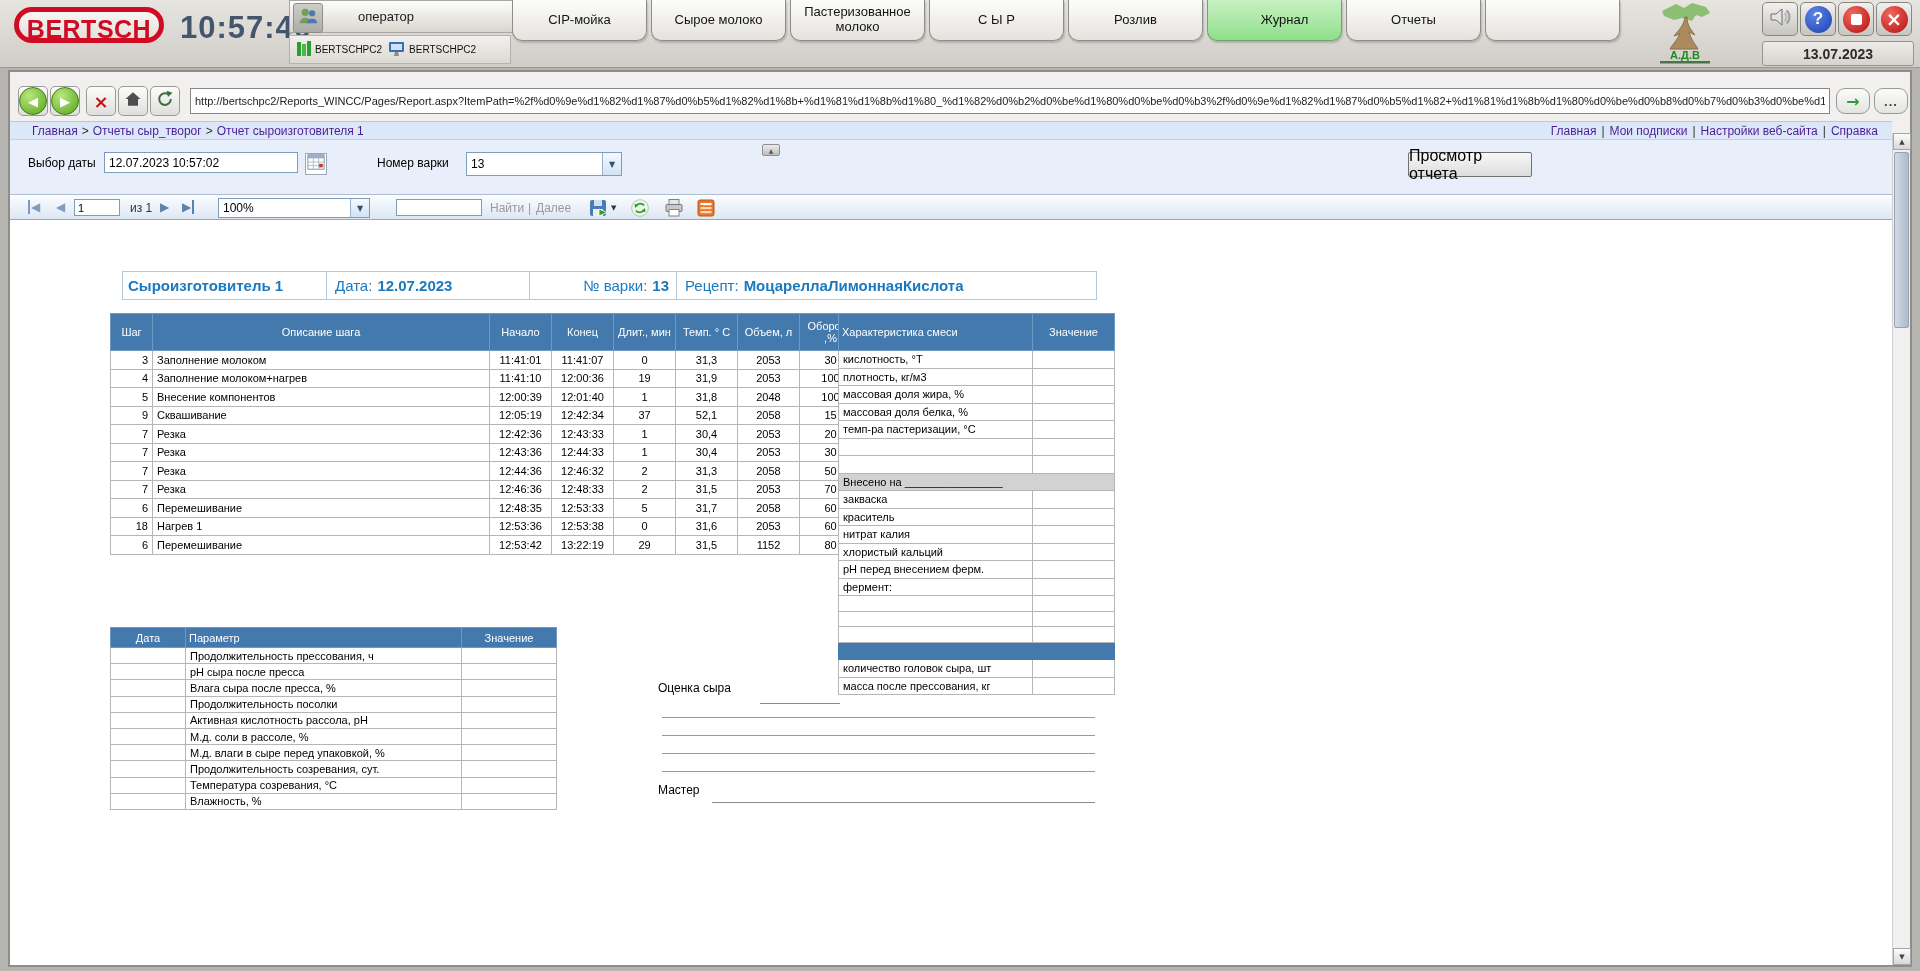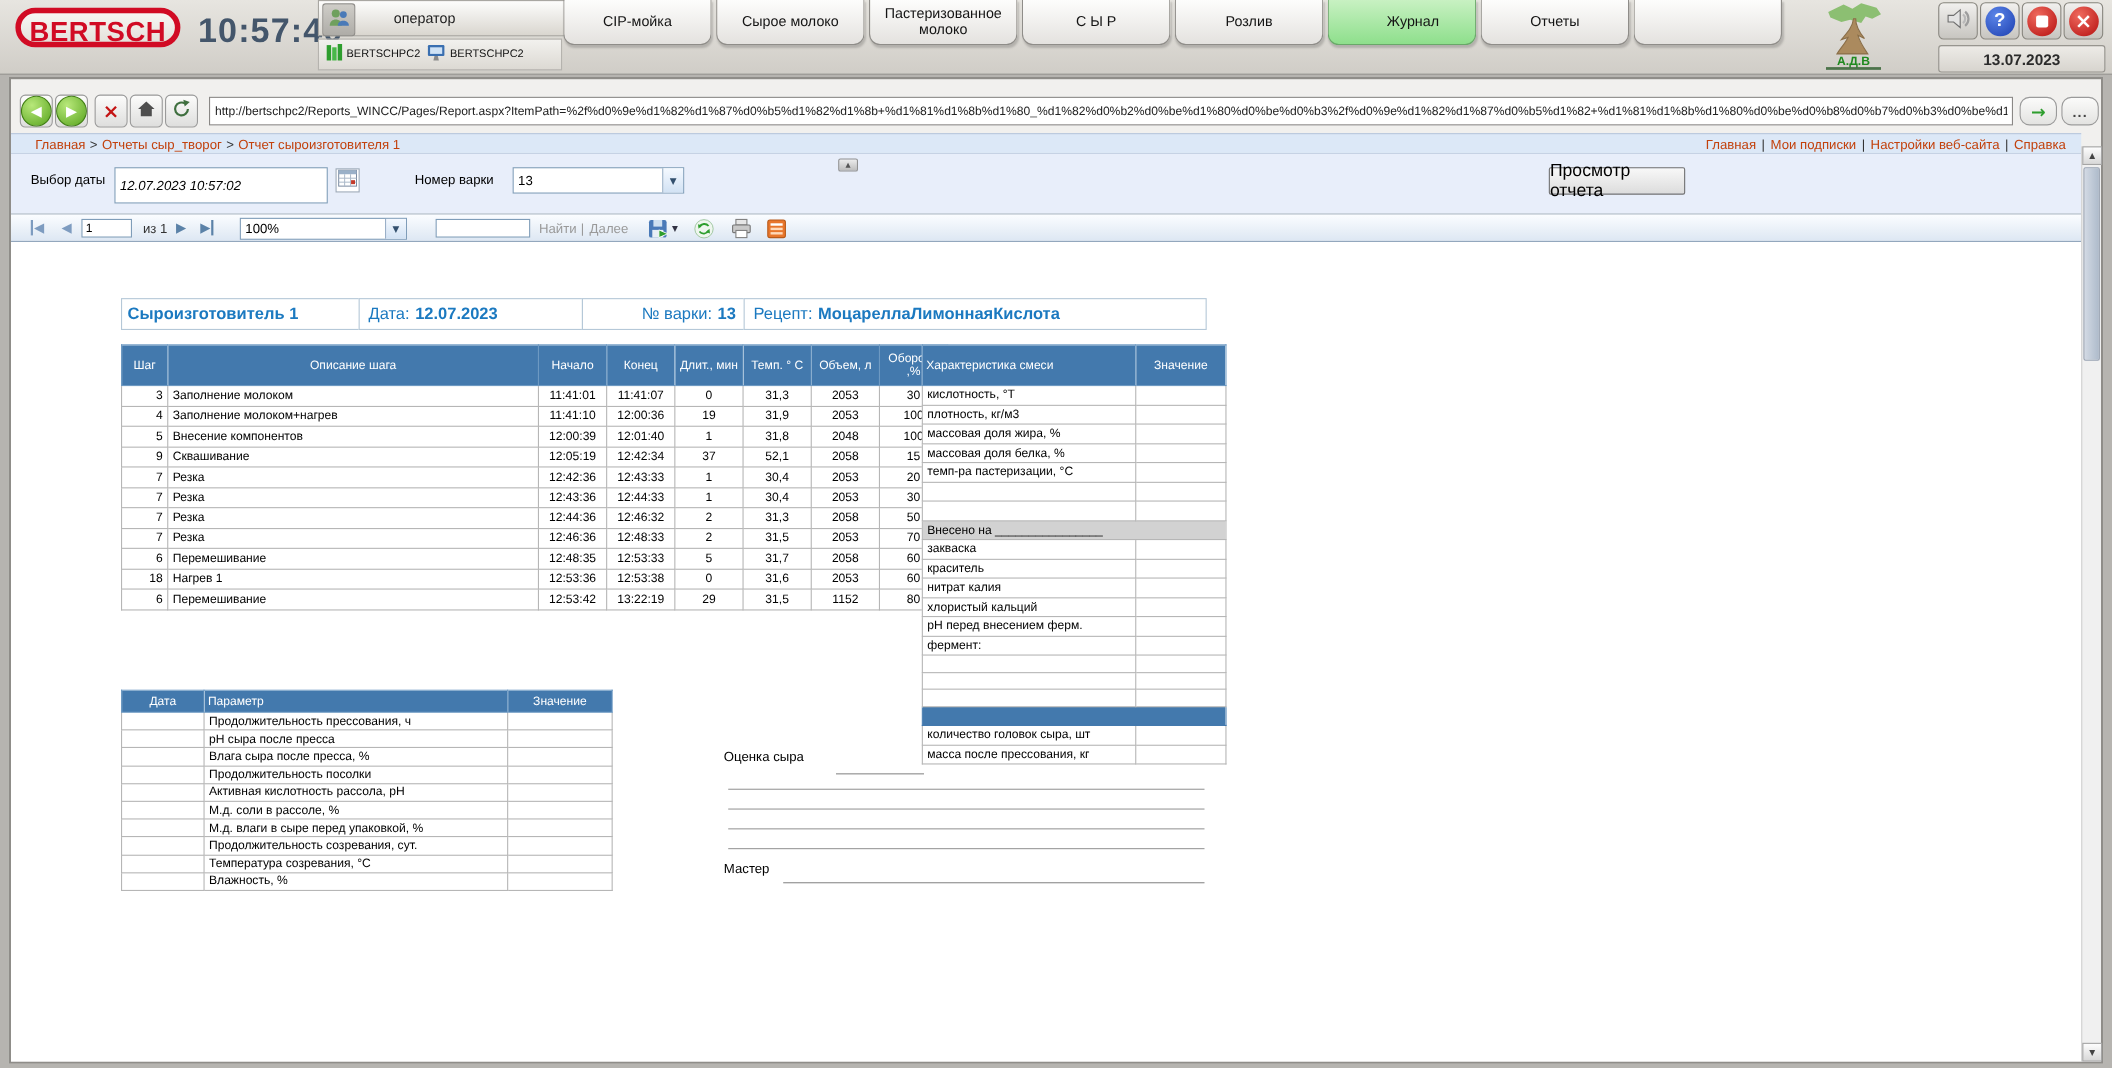--- a/index.html
+++ b/index.html
@@ -46,21 +46,21 @@
   .greenball{width:26px;height:26px;border-radius:50%;background:radial-gradient(circle at 35% 30%,#b8e87a,#58a41e);
              border:1px solid #3f7d12;color:#fff;font-size:13px;display:flex;align-items:center;justify-content:center;font-weight:bold;}
   #urlbox{left:180px;top:16px;width:1640px;height:26px;border:1px solid #8a8886;background:#fff;
           font-size:11px;color:#222;padding:0 4px;box-sizing:border-box;font-family:"Liberation Sans",sans-serif;}
   .smallbtn{top:16px;height:26px;border:1px solid #9a9a9a;border-radius:9px;background:linear-gradient(#fbfbfa,#e3e3e1);
             display:flex;align-items:center;justify-content:center;font-size:13px;box-sizing:border-box;}
   #crumbrow{left:0;top:49px;width:1882px;height:18px;background:#dce8f7;border-top:1px solid #b9c7dc;
             display:flex;align-items:center;font-size:12px;box-sizing:border-box;}
   #crumbs{position:absolute;left:22px;display:flex;gap:4px;align-items:center;}
   #toplinks{position:absolute;right:14px;display:flex;gap:5px;align-items:center;}
-  .lnk{color:#c2410c;text-decoration:none;cursor:pointer;}
+  .lnk{color:#4c1d95;text-decoration:none;cursor:pointer;}
   .sep{color:#333;}
   #paramrow{left:0;top:67px;width:1882px;height:55px;background:#e8eefa;border-top:1px solid #c6d2e4;box-sizing:border-box;}
   .flabel{font-size:12px;color:#000;top:16px;}
   .field{border:1px solid #7f9db9;background:#fff;font-size:12px;color:#000;box-sizing:border-box;
          padding:0 4px;font-family:"Liberation Sans",sans-serif;}
   .selbox{border:1px solid #7f9db9;background:#fff;display:flex;align-items:center;box-sizing:border-box;}
   .selval{flex:1;font-size:12px;padding-left:4px;}
   .selarr{width:18px;align-self:stretch;border-left:1px solid #9ab0c8;background:linear-gradient(#f4f9ff,#d2e2f4);
           display:flex;align-items:center;justify-content:center;font-size:8px;color:#33506e;}
   #viewbtn{left:1398px;top:12px;width:124px;height:25px;border:1px solid #707070;border-radius:2px;
@@ -257,21 +257,21 @@
         <a class="lnk">Мои подписки</a>
         <span class="sep">|</span>
         <a class="lnk">Настройки веб-сайта</a>
         <span class="sep">|</span>
         <a class="lnk">Справка</a>
       </span>
   </div>
 
   <div id="paramrow" class="abs">
     <span class="flabel abs" style="left:18px;">Выбор даты</span>
-    <input class="field abs" style="left: 94px; top: 12px; width: 194px; height: 33px; font-style: italic;" value="12.07.2023 10:57:02">
+    <input class="field abs" style="left: 94px; top: 12px; width: 194px; height: 21px;" value="12.07.2023 10:57:02">
     <div class="abs" style="left:295px;top:13px;width:22px;height:22px;border:1px solid #9aa7b8;background:#fff;box-sizing:border-box;display:flex;align-items:center;justify-content:center;">
       <span>
         <svg width="18" height="18" viewBox="0 0 20 20">
           <rect x="1" y="2" width="18" height="16" fill="#fff" stroke="#7a8aa0"></rect>
           <rect x="1" y="2" width="18" height="4" fill="#9ab0c8"></rect>
           <line x1="1" y1="10" x2="19" y2="10" stroke="#aab8c8"></line>
             <line x1="1" y1="14" x2="19" y2="14" stroke="#aab8c8"></line>
           <line x1="7" y1="6" x2="7" y2="18" stroke="#aab8c8"></line>
             <line x1="13" y1="6" x2="13" y2="18" stroke="#aab8c8"></line>
           <rect x="13.5" y="12" width="4" height="4" fill="#c43a2a"></rect>
@@ -341,21 +341,21 @@
           <rect x="4.5" y="9" width="11" height="2.2" fill="#ffd9b8"></rect>
           <rect x="4.5" y="13" width="11" height="2.2" fill="#ffd9b8"></rect>
         </svg>
       </span>
     </span>
   </div>
 
   <div id="viewer" class="abs"></div>
 
   <div class="abs" style="left:100px;top:199px;">
-    <div class="tcell abs" style="left:0;width:262px;font-weight:bold;">
+    <div class="tcell abs" style="left:12px;width:262px;font-weight:bold;">
       <b>Сыроизготовитель 1</b>
     </div>
     <div class="tcell abs" style="left:216px;width:204px;">
       <span style="margin-left:8px;">Дата:</span>
       <b>12.07.2023</b>
     </div>
     <div class="tcell abs" style="left:419px;width:151px;justify-content:flex-end;padding-right:10px;box-sizing:border-box;">
       <span>№ варки:</span>
       <b>13</b>
     </div>

